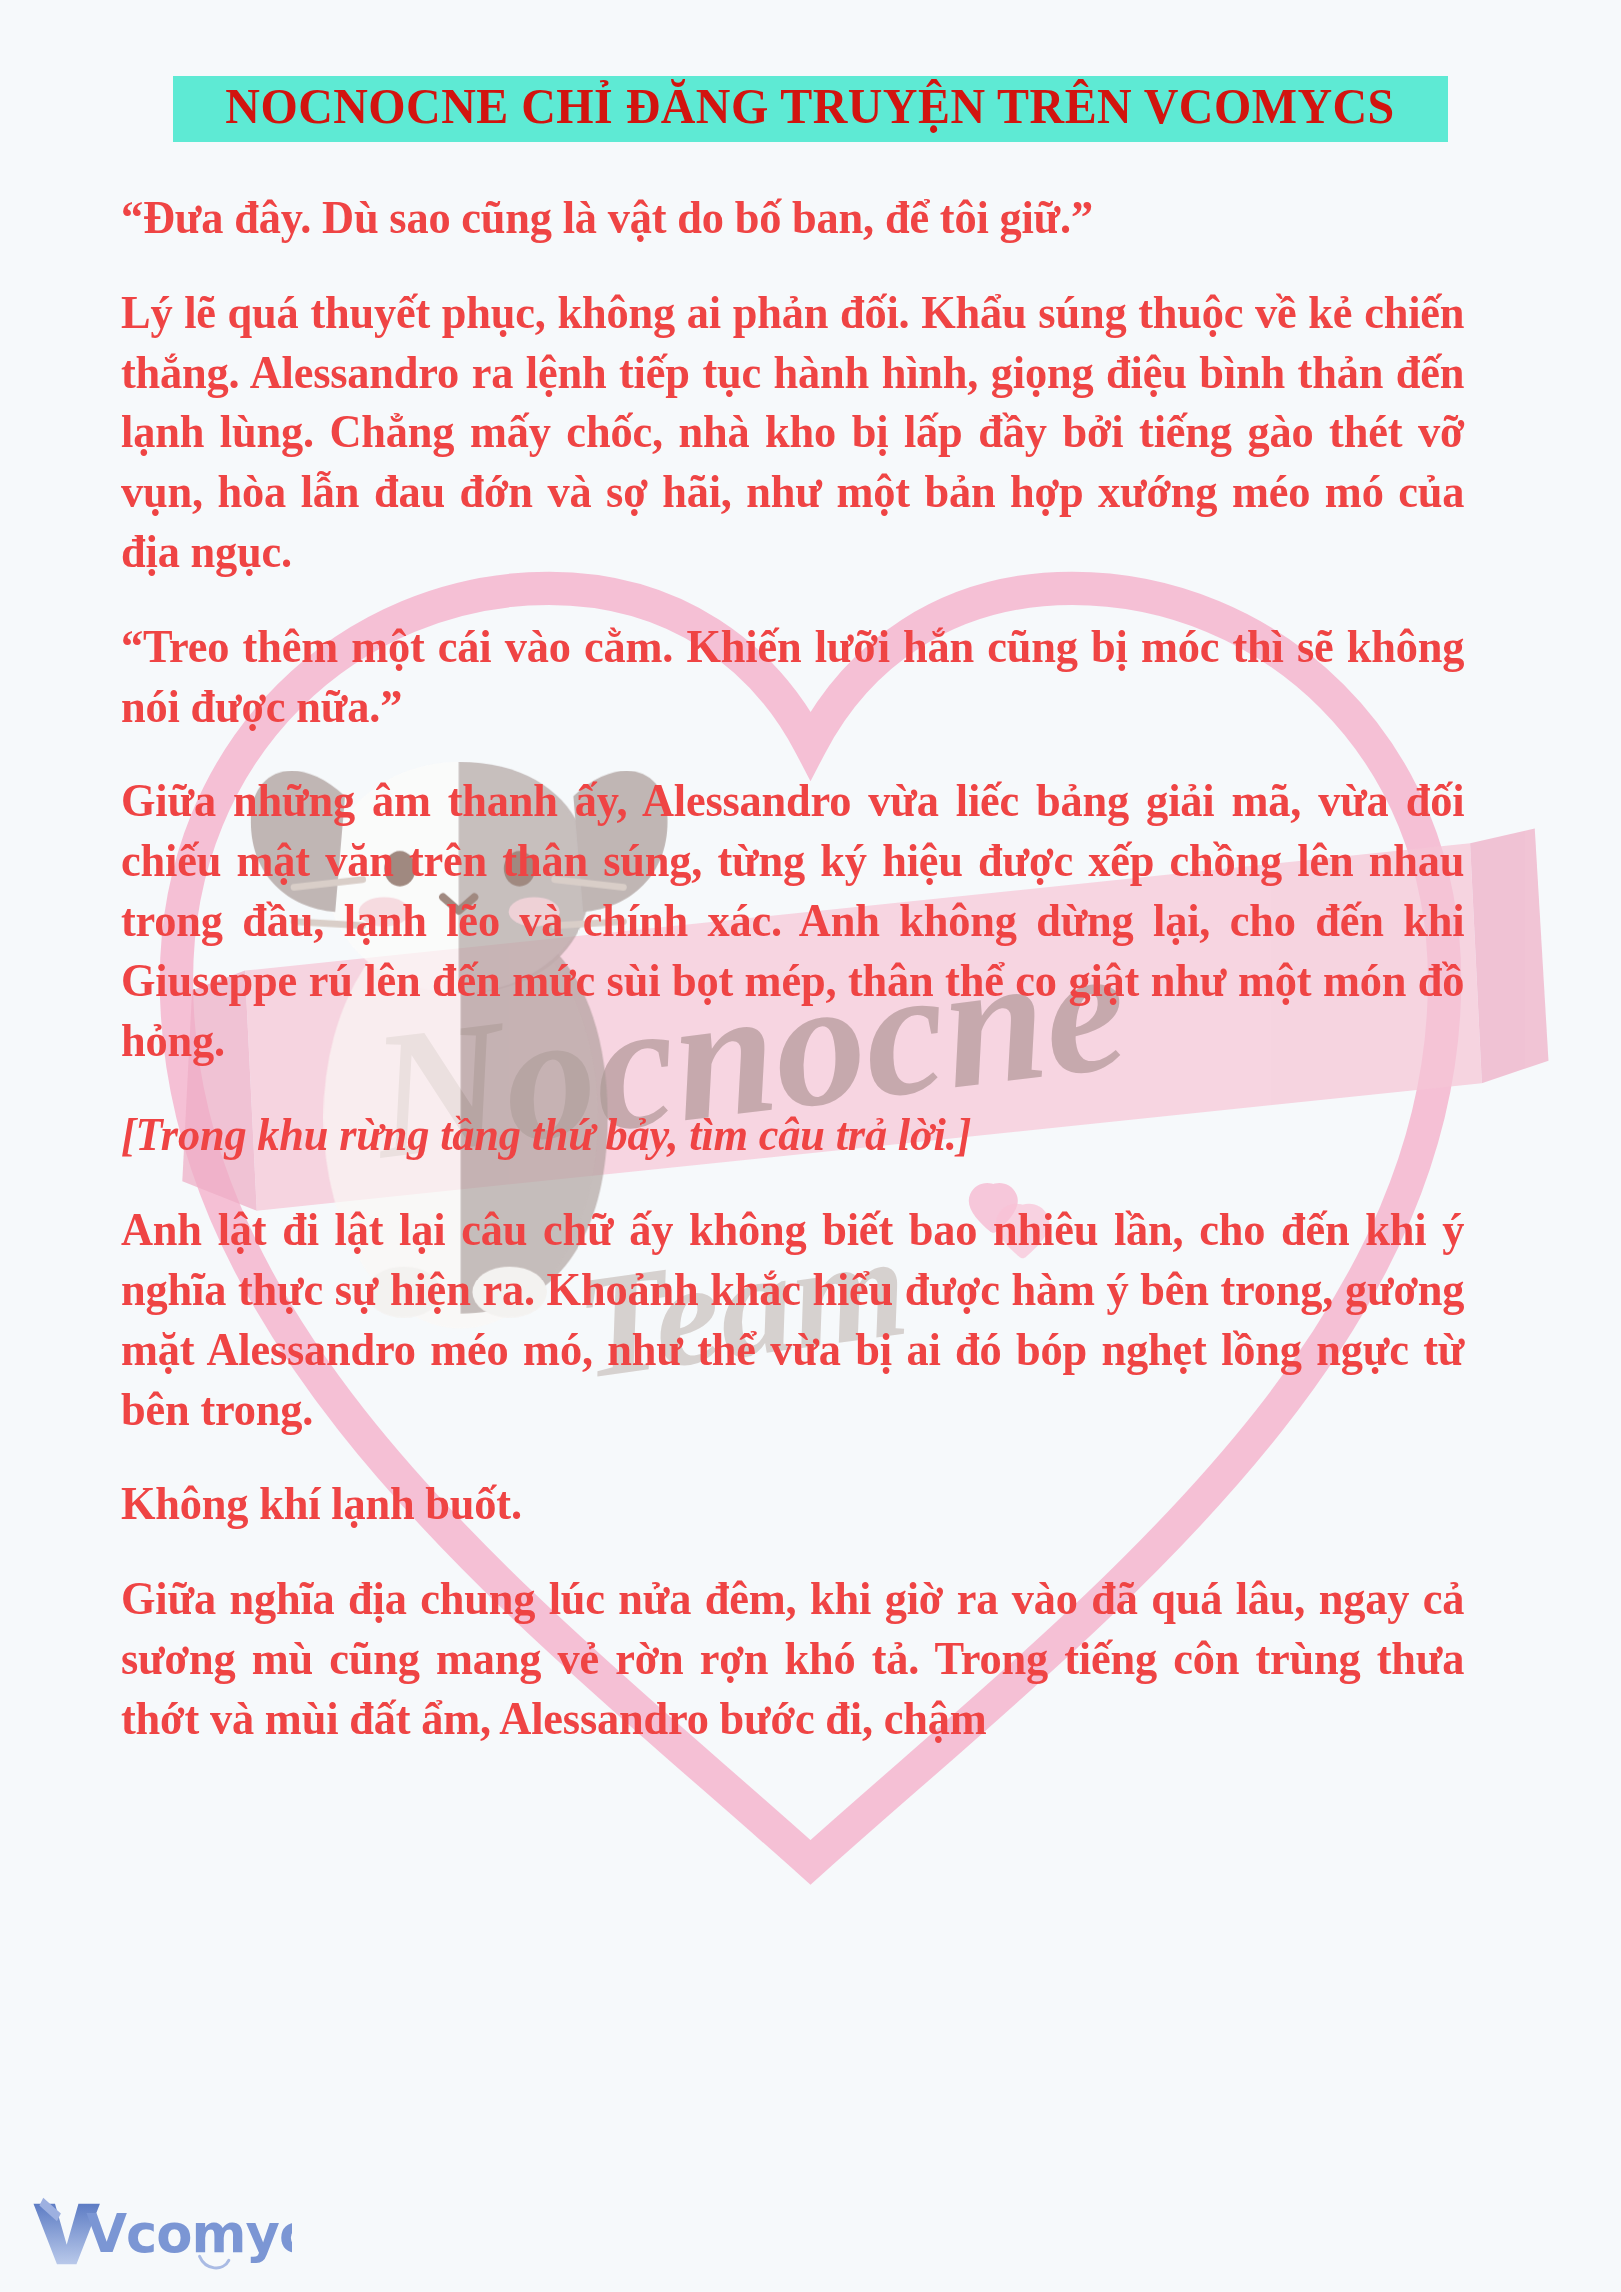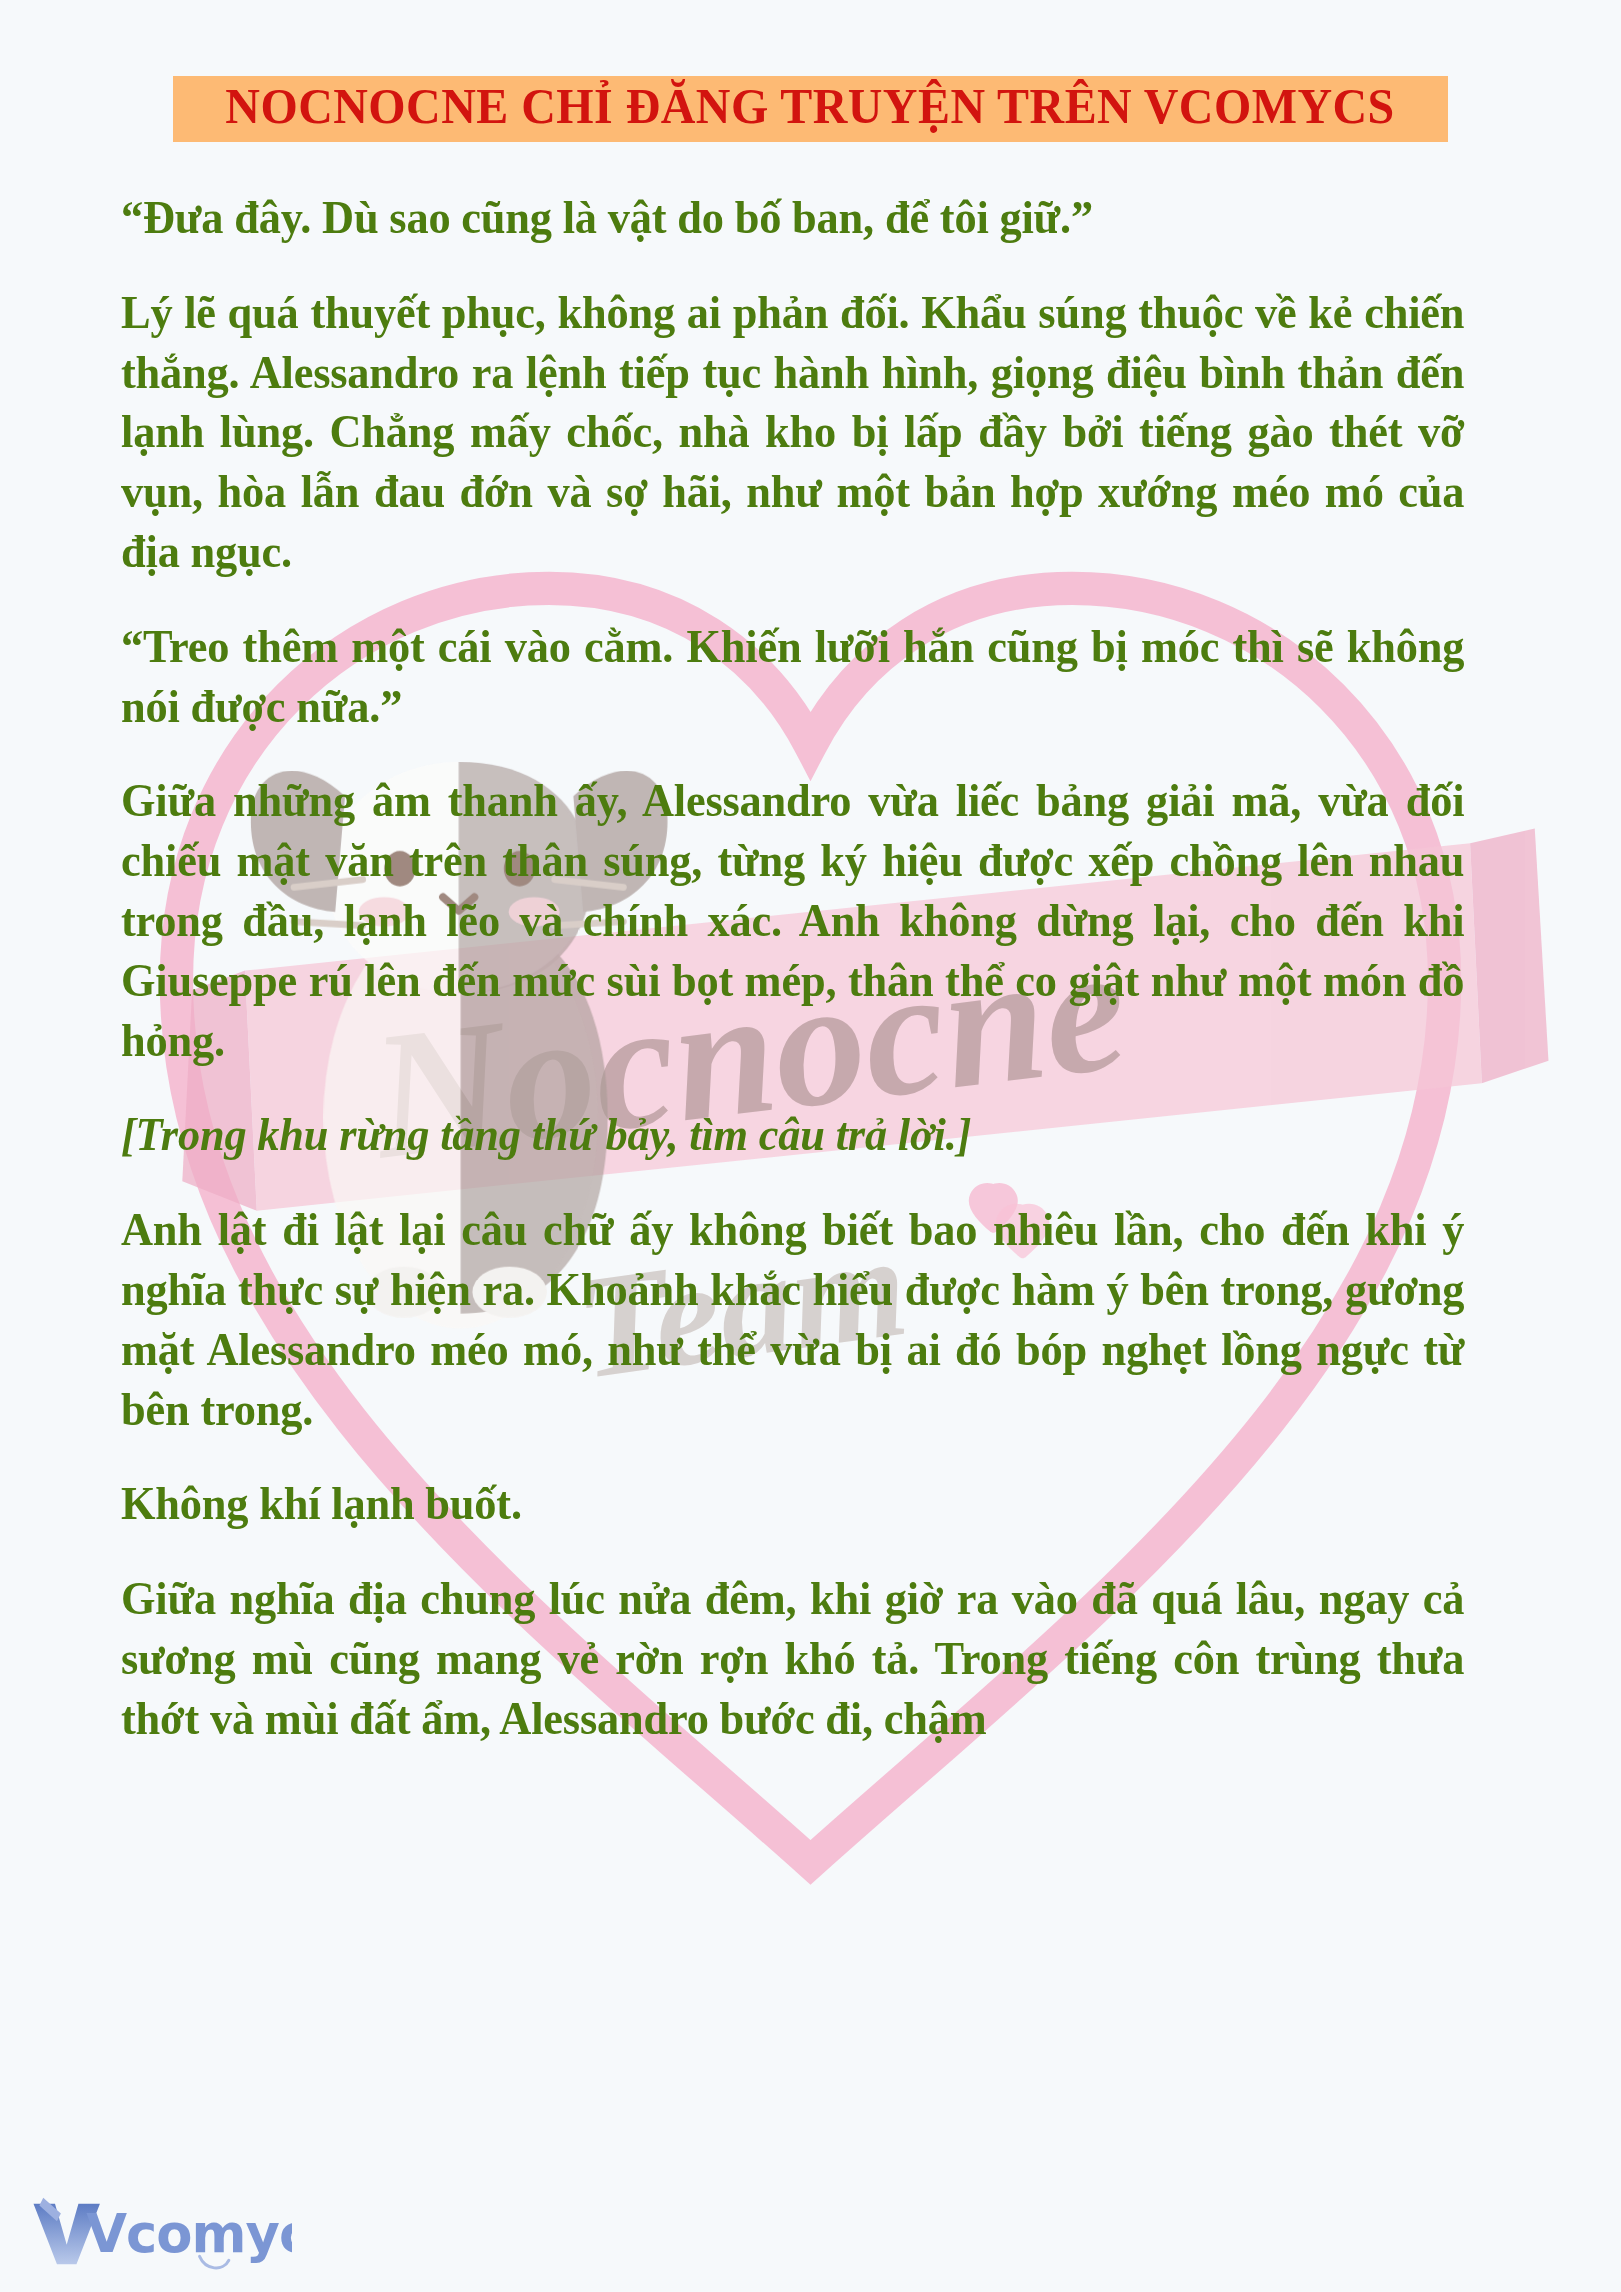--- a/index.html
+++ b/index.html
@@ -29,21 +29,21 @@
 
   .header-wrap {
     position: absolute;
     left: 0;
     top: 76px;
     width: 1621px;
     text-align: center;
   }
   .header-band {
     display: inline-block;
-    background: #fdba74;
+    background: #5eead4;
     padding: 3.9px 15.7px 9.8px 15.7px;
     line-height: 1;
   }
   .header-title {
     display: block;
     color: #d2140f;
     font-family: "Liberation Serif", "DejaVu Serif", serif;
     font-weight: bold;
     font-size: 51px;
     letter-spacing: 0.5px;
@@ -51,21 +51,21 @@
     transform-origin: center;
     white-space: nowrap;
     line-height: 1.02;
   }
 
   .body-text {
     position: absolute;
     left: 121px;
     top: 188px;
     width: 1392px;
-    color: #4d7c0f;
+    color: #ef4444;
   }
 
   p.para {
     margin: 0 0 35px 0;
     font-size: 46px;
     line-height: 1.30;
     text-align: justify;
     text-justify: inter-word;
     font-weight: 600;
     transform: scaleX(0.965);

